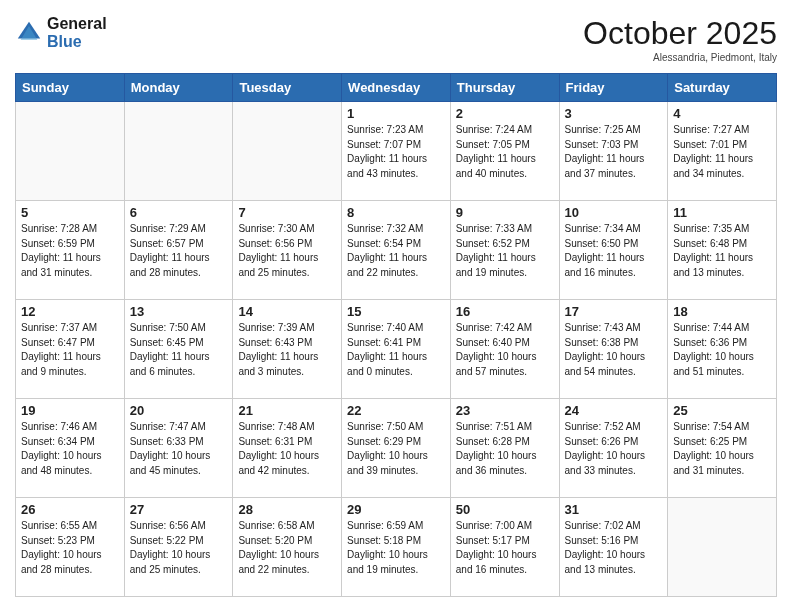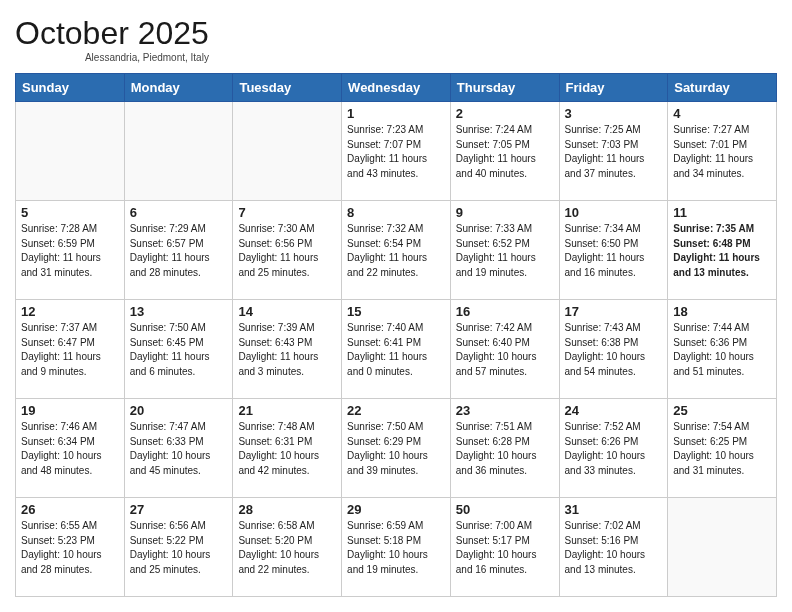--- a/index.html
+++ b/index.html
@@ -80,20 +80,30 @@
       font-size: 10px;
       line-height: 1.45;
       color: #222;
     }
   </style>
 </head>
 <body>
 
 <div class="page">
   <div class="header">
+    <div class="logo">
+      <svg class="logo-icon" viewBox="0 0 40 40">
+        <polygon points="20,4 36,28 4,28" fill="#2b6cb0"></polygon>
+        <polygon points="20,10 32,30 8,30" fill="#4a9fd4" opacity="0.5"></polygon>
+      </svg>
+      <div>
+        <div style="font-size:16px;font-weight:bold;color:#1a1a1a;line-height:1.1;">General</div>
+        <div style="font-size:16px;font-weight:bold;color:#2b6cb0;line-height:1.1;">Blue</div>
+      </div>
+    </div>
     <div class="title-block">
       <div class="month-title">October 2025</div>
       <div class="location">Alessandria, Piedmont, Italy</div>
     </div>
   </div>
 
   <table class="calendar">
     <thead>
       <tr>
         <th>Sunday</th>
@@ -177,21 +187,21 @@
           </td>
           <td>
             <div class="day-num">10</div>
             <div class="day-info" style="white-space: pre-line;">Sunrise: 7:34 AM
 Sunset: 6:50 PM
 Daylight: 11 hours
 and 16 minutes.</div>
           </td>
           <td>
             <div class="day-num">11</div>
-            <div class="day-info" style="white-space: pre-line; font-weight: bold;">Sunrise: 7:35 AM
+            <div class="day-info" style="white-space: pre-line;">Sunrise: 7:35 AM
 Sunset: 6:48 PM
 Daylight: 11 hours
 and 13 minutes.</div>
           </td>
         </tr>
         <tr>
           <td>
             <div class="day-num">12</div>
             <div class="day-info" style="white-space: pre-line;">Sunrise: 7:37 AM
 Sunset: 6:47 PM

